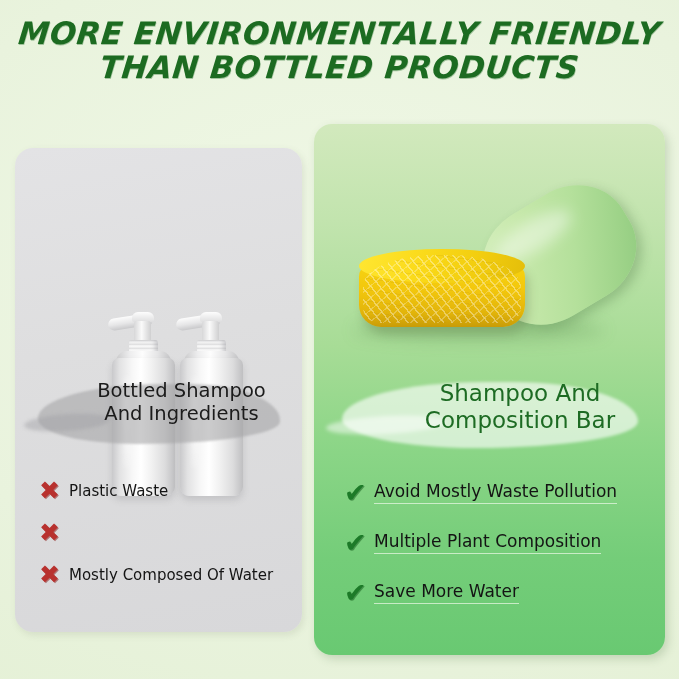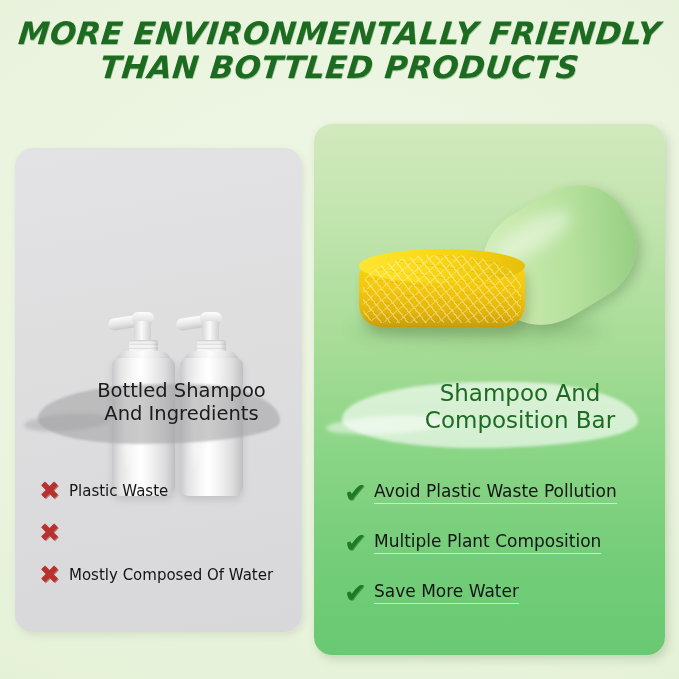--- a/index.html
+++ b/index.html
@@ -383,21 +383,21 @@
       <div class="brush brush-white"></div>
       <div class="heading-text heading-right">
         <div>Shampoo And</div>
         <div>Composition Bar</div>
       </div>
     </div>
 
     <div class="features" style="top:355px;">
       <div class="feature-row feature-right-row">
         <span class="mark mark-check">✔</span>
-        <span class="feature-label">Avoid Plastic Waste Pollution</span>
+        <span class="feature-label">Avoid Mostly Waste Pollution</span>
       </div>
       <div class="feature-row feature-right-row">
         <span class="mark mark-check">✔</span>
         <span class="feature-label">Multiple Plant Composition</span>
       </div>
       <div class="feature-row feature-right-row">
         <span class="mark mark-check">✔</span>
         <span class="feature-label">Save More Water</span>
       </div>
     </div>

